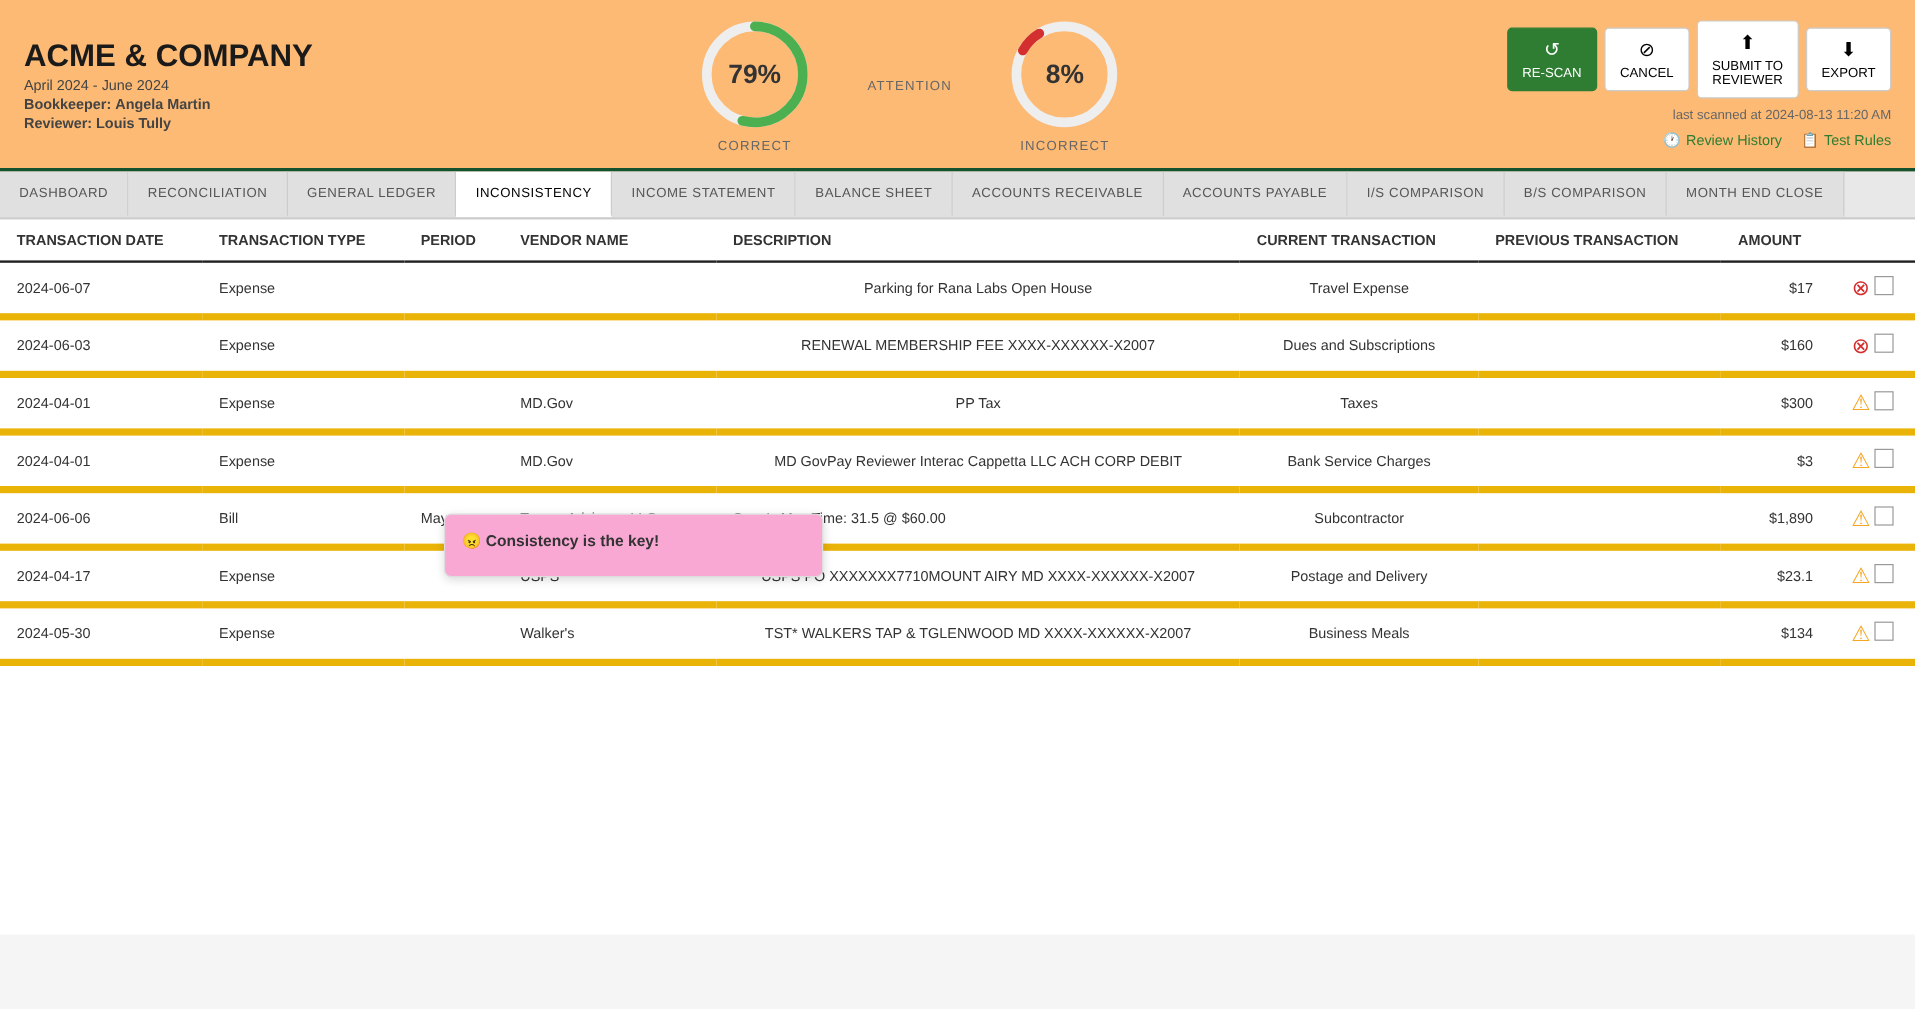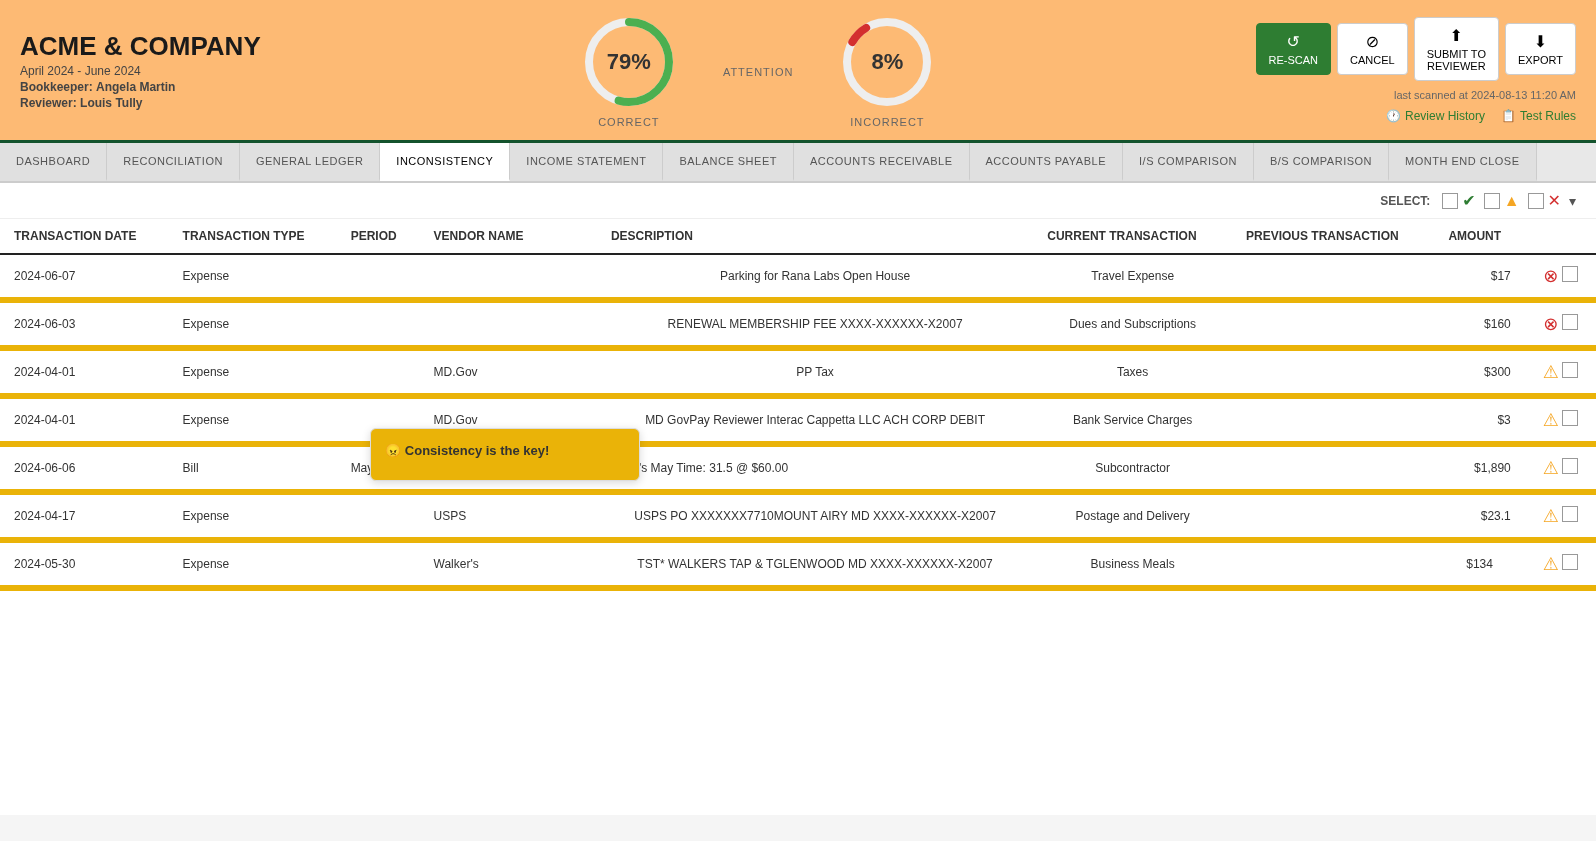--- a/index.html
+++ b/index.html
@@ -31,21 +31,21 @@
 
     
     .nav-tabs { display: flex; background: #e8e8e8; border-bottom: 2px solid #ccc; overflow-x: auto; }
     .nav-tab { padding: 12px 16px; font-size: 11px; letter-spacing: 0.5px; color: #555; cursor: pointer; border-right: 1px solid #ccc; white-space: nowrap; background: #e0e0e0; border-bottom: 2px solid transparent; }
     .nav-tab.active { background: #fff; border-bottom: 2px solid #fff; color: #000; font-weight: normal; }
 
     
     .main-content { background: #fff; margin: 0; padding: 0; }
 
     
-    .tooltip-bar { background: #eab308; border: 1px solid #ddd; border-radius: 6px; padding: 14px; width: 270px; position: absolute; left: 370px; top: 245px; z-index: 100; box-shadow: 0 2px 8px rgba(0,0,0,0.15); }
+    .tooltip-bar { background: #f9a8d4; border: 1px solid #ddd; border-radius: 6px; padding: 14px; width: 316px; position: absolute; left: 370px; top: 245px; z-index: 100; box-shadow: 0 2px 8px rgba(0,0,0,0.15); }
     .tooltip-bar .tooltip-title { font-weight: bold; margin-bottom: 8px; font-size: 13px; }
     .tooltip-bar .tooltip-body { font-size: 12px; color: #444; line-height: 1.5; }
 
     
     .select-bar { display: flex; justify-content: flex-end; align-items: center; padding: 8px 20px; border-bottom: 1px solid #eee; gap: 12px; }
     .select-label { font-size: 12px; color: #555; font-weight: bold; }
     .select-options { display: flex; gap: 8px; align-items: center; }
     .select-check { display: flex; align-items: center; gap: 4px; }
     .check-box { width: 16px; height: 16px; border: 1px solid #999; background: #fff; display: inline-block; }
     .icon-check-green { color: #2e7d32; font-size: 16px; }
@@ -170,38 +170,20 @@
 
 <div class="main-content" style="position:relative;">
 
   <div class="tooltip-bar">
     <div class="tooltip-title">
       <span>😠</span>
       <span>Consistency is the key!</span>
     </div>
   </div>
 
-  <div class="select-bar">
-    <span class="select-label">SELECT:</span>
-    <div class="select-options">
-      <div class="select-check">
-        <span class="check-box"></span>
-        <span class="icon-check-green">✔</span>
-      </div>
-      <div class="select-check">
-        <span class="check-box"></span>
-        <span class="icon-warn-yellow">▲</span>
-      </div>
-      <div class="select-check">
-        <span class="check-box"></span>
-        <span class="icon-x-red">✕</span>
-      </div>
-      <span class="chevron-down">▾</span>
-    </div>
-  </div>
 
   <div class="table-wrap">
     <table>
       <thead>
         <tr>
           <th>TRANSACTION DATE</th>
           <th>TRANSACTION TYPE</th>
           <th>PERIOD</th>
           <th>VENDOR NAME</th>
           <th>DESCRIPTION</th>
@@ -297,21 +279,21 @@
     </td>
   </tr>
           <tr>
     <td>2024-05-30</td>
     <td>Expense</td>
     <td></td>
     <td>Walker's</td>
     <td style="text-align:center;">TST* WALKERS TAP &amp; TGLENWOOD MD XXXX-XXXXXX-X2007</td>
     <td style="text-align:center;">Business Meals</td>
     <td style="text-align:center;"></td>
-    <td style="text-align:center;">$134</td>
+    <td style="text-align:right;">$134</td>
     <td style="text-align:center; white-space:nowrap;">
       <span class="status-icon-yellow">⚠</span>
       <span class="check-box" style="display:inline-block;"></span>
     </td>
   </tr>
         </tbody>
     </table>
   </div>
 </div>
 

